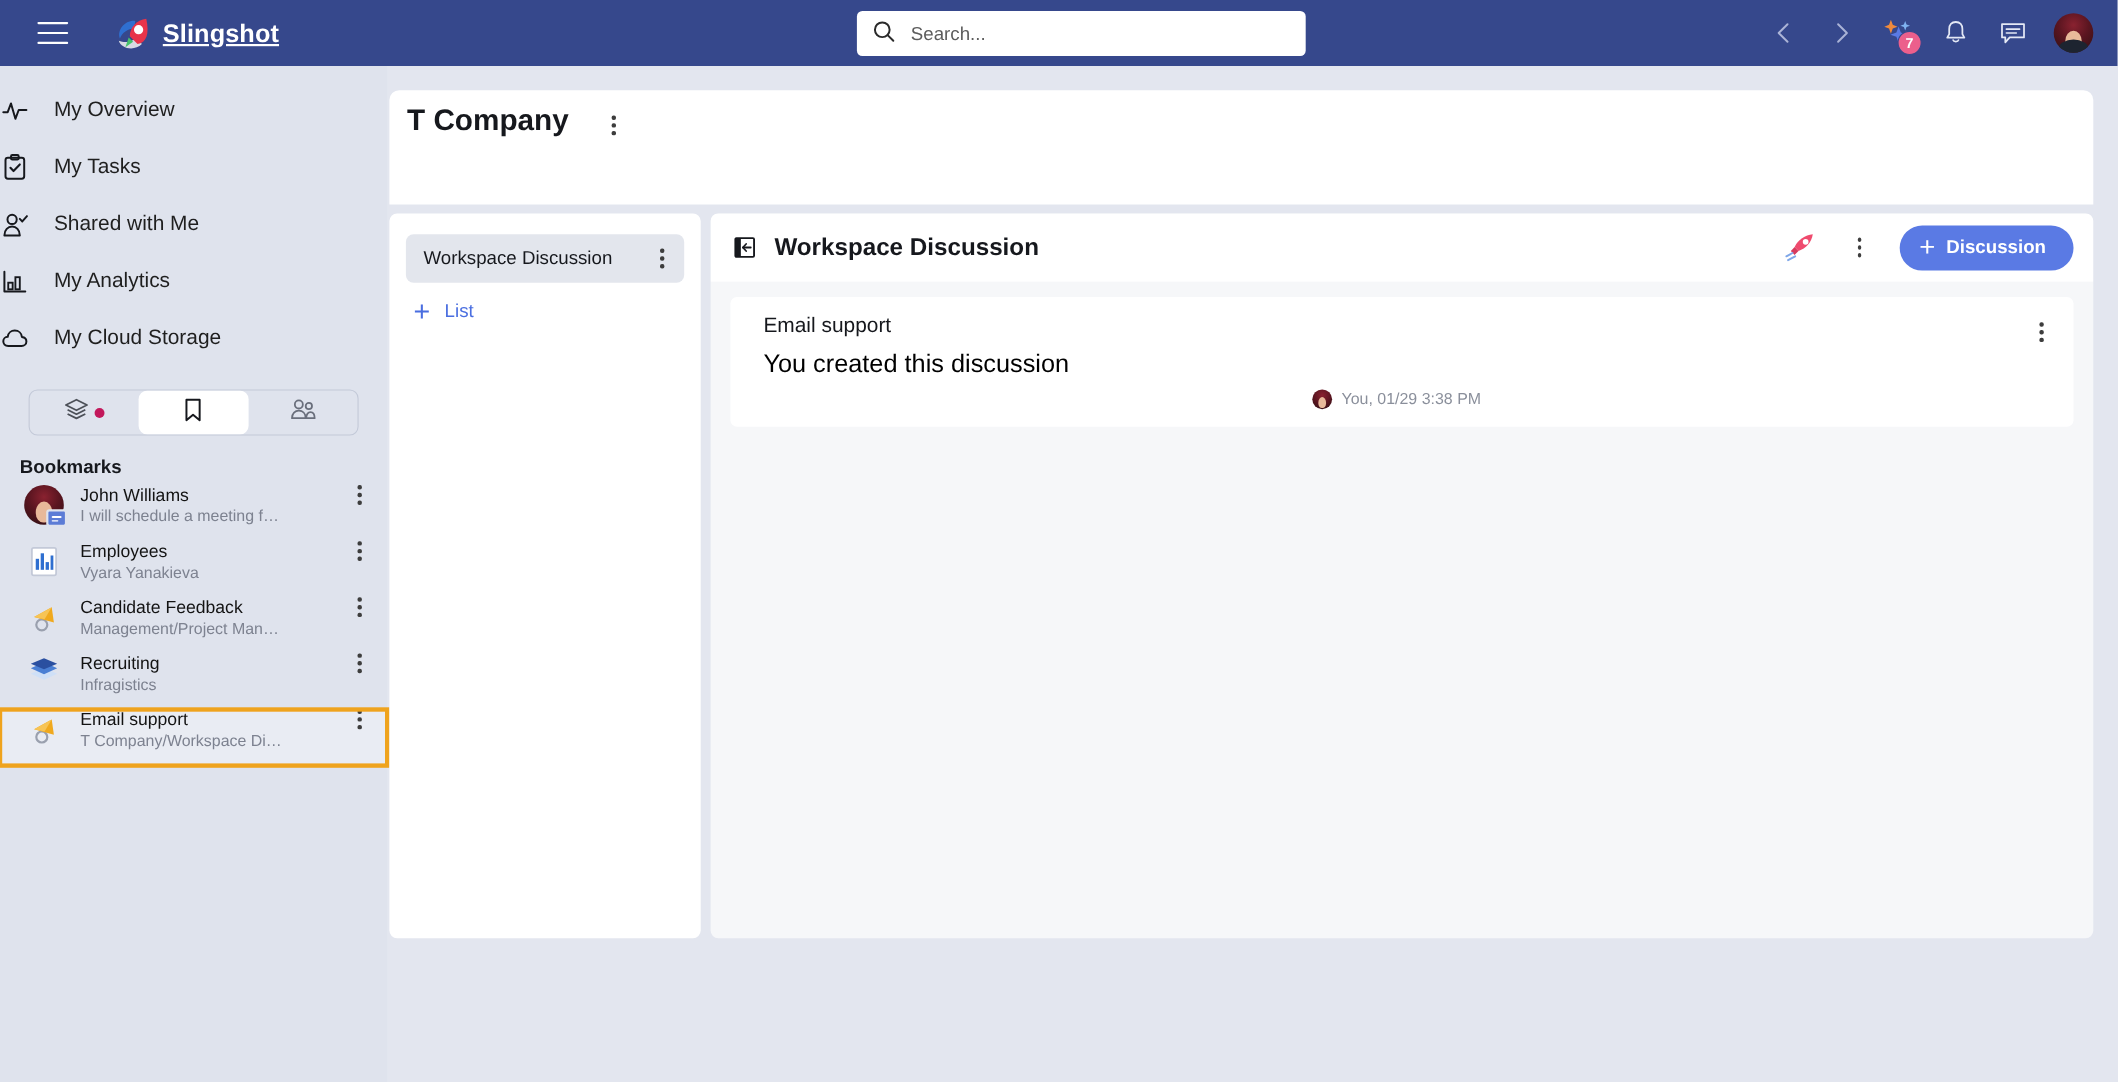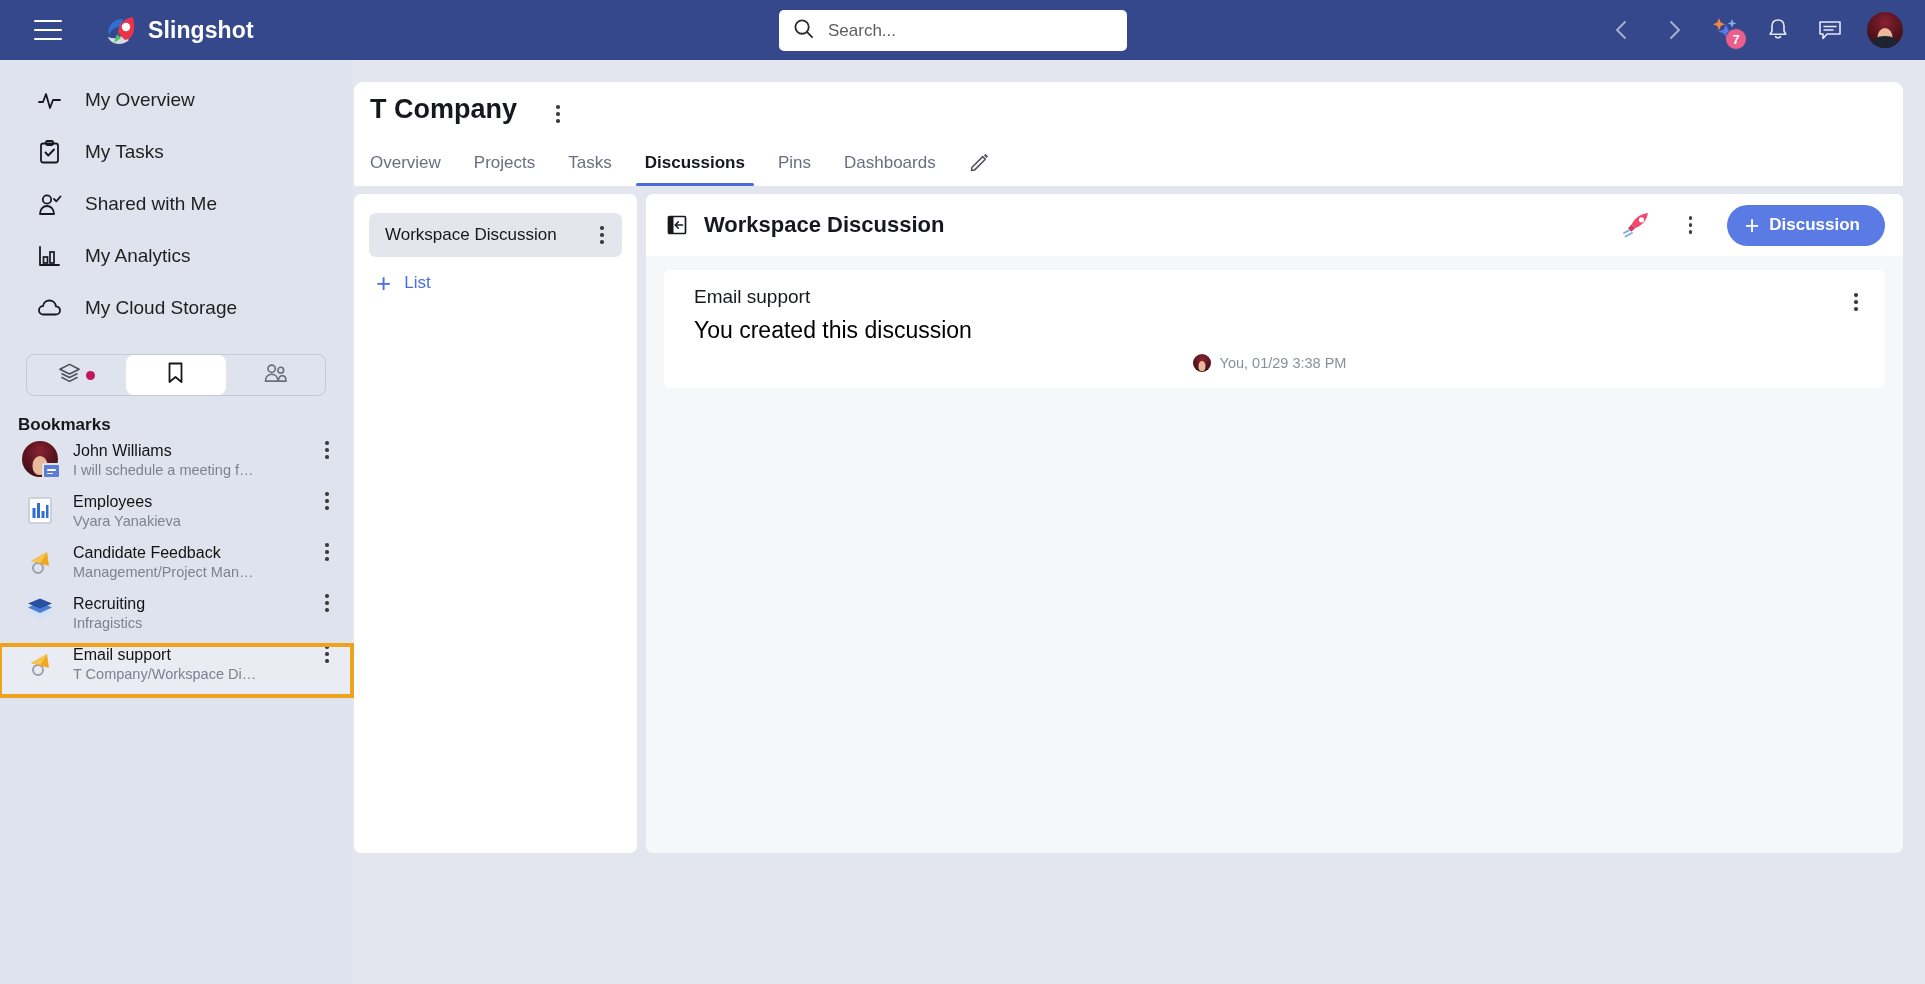--- a/index.html
+++ b/index.html
@@ -21,26 +21,26 @@
     margin-left: 34px; width: 28px; height: 20px;
     display: flex; flex-direction: column; justify-content: space-between;
     cursor: pointer;
   }
   .hamburger span { display: block; height: 2px; background: #ffffff; border-radius: 1px; }
 
   .brand { display: flex; align-items: center; margin-left: 44px; }
   .brand-logo { width: 31px; height: 31px; position: relative; }
   .brand-name {
     margin-left: 11px; color: #ffffff;
-    font-size: 23px; font-weight: bold; letter-spacing: .1px;
+    font-size: 23px; font-weight: bold; letter-spacing: .1px; text-decoration: underline;
   }
 
   .search-wrap {
     position: absolute; left: 779px; top: 10px;
-    width: 348px; height: 41px;
+    width: 408px; height: 41px;
     background: #ffffff; border-radius: 5px;
     display: flex; align-items: center; padding: 0 14px;
   }
   .search-input {
     border: none; outline: none; flex: 1; margin-left: 14px;
     font-family: "Liberation Sans", sans-serif;
     font-size: 17px; color: #333; background: transparent;
   }
   .search-input::placeholder { color: #5d5d5d; }
 
@@ -76,21 +76,21 @@
 
   
   .sidebar {
     position: absolute; top: 60px; left: 0;
     width: 352px; height: 924px;
     background: #dfe3ed;
   }
   .nav-list { padding-top: 14px; }
   .nav-item {
     display: flex; align-items: center;
-    height: 52px; padding-left: 36px; cursor: pointer;
+    height: 52px; cursor: pointer;
   }
   .nav-icon { width: 27px; height: 27px; display: flex; align-items: center; justify-content: center; }
   .nav-label { margin-left: 22px; font-size: 19px; color: #1f1f1f; }
 
   .tab-switch {
     margin: 20px 26px 0 26px;
     height: 42px; border-radius: 8px;
     border: 1px solid #c3c9d8;
     display: flex; overflow: hidden;
   }
@@ -514,34 +514,20 @@
 <div class="main">
 
   <div class="page-card">
     <div class="page-title">T Company</div>
     <div class="kebab title-kebab">
         <i></i>
         <i></i>
         <i></i>
       </div>
 
-    <div class="tabs">
-      <div class="tab">Overview</div>
-      <div class="tab">Projects</div>
-      <div class="tab">Tasks</div>
-      <div class="tab active">Discussions</div>
-      <div class="tab">Pins</div>
-      <div class="tab">Dashboards</div>
-      <div class="tab-edit">
-        <svg width="21" height="21" viewBox="0 0 22 22">
-          <path d="M3 17.3 L14.4 5.9 L17.1 8.6 L5.7 20 L2.6 20.4 Z" fill="none" stroke="#4d5159" stroke-width="1.6" stroke-linejoin="round"></path>
-          <path d="M15.7 4.6 L17.3 3 L20 5.7 L18.4 7.3 Z" fill="#4d5159"></path>
-        </svg>
-      </div>
-    </div>
   </div>
 
   <div class="list-panel">
     <div class="lp-item">
       <span class="lp-name">Workspace Discussion</span>
       <span class="kebab">
           <i></i>
           <i></i>
           <i></i>
         </span>

